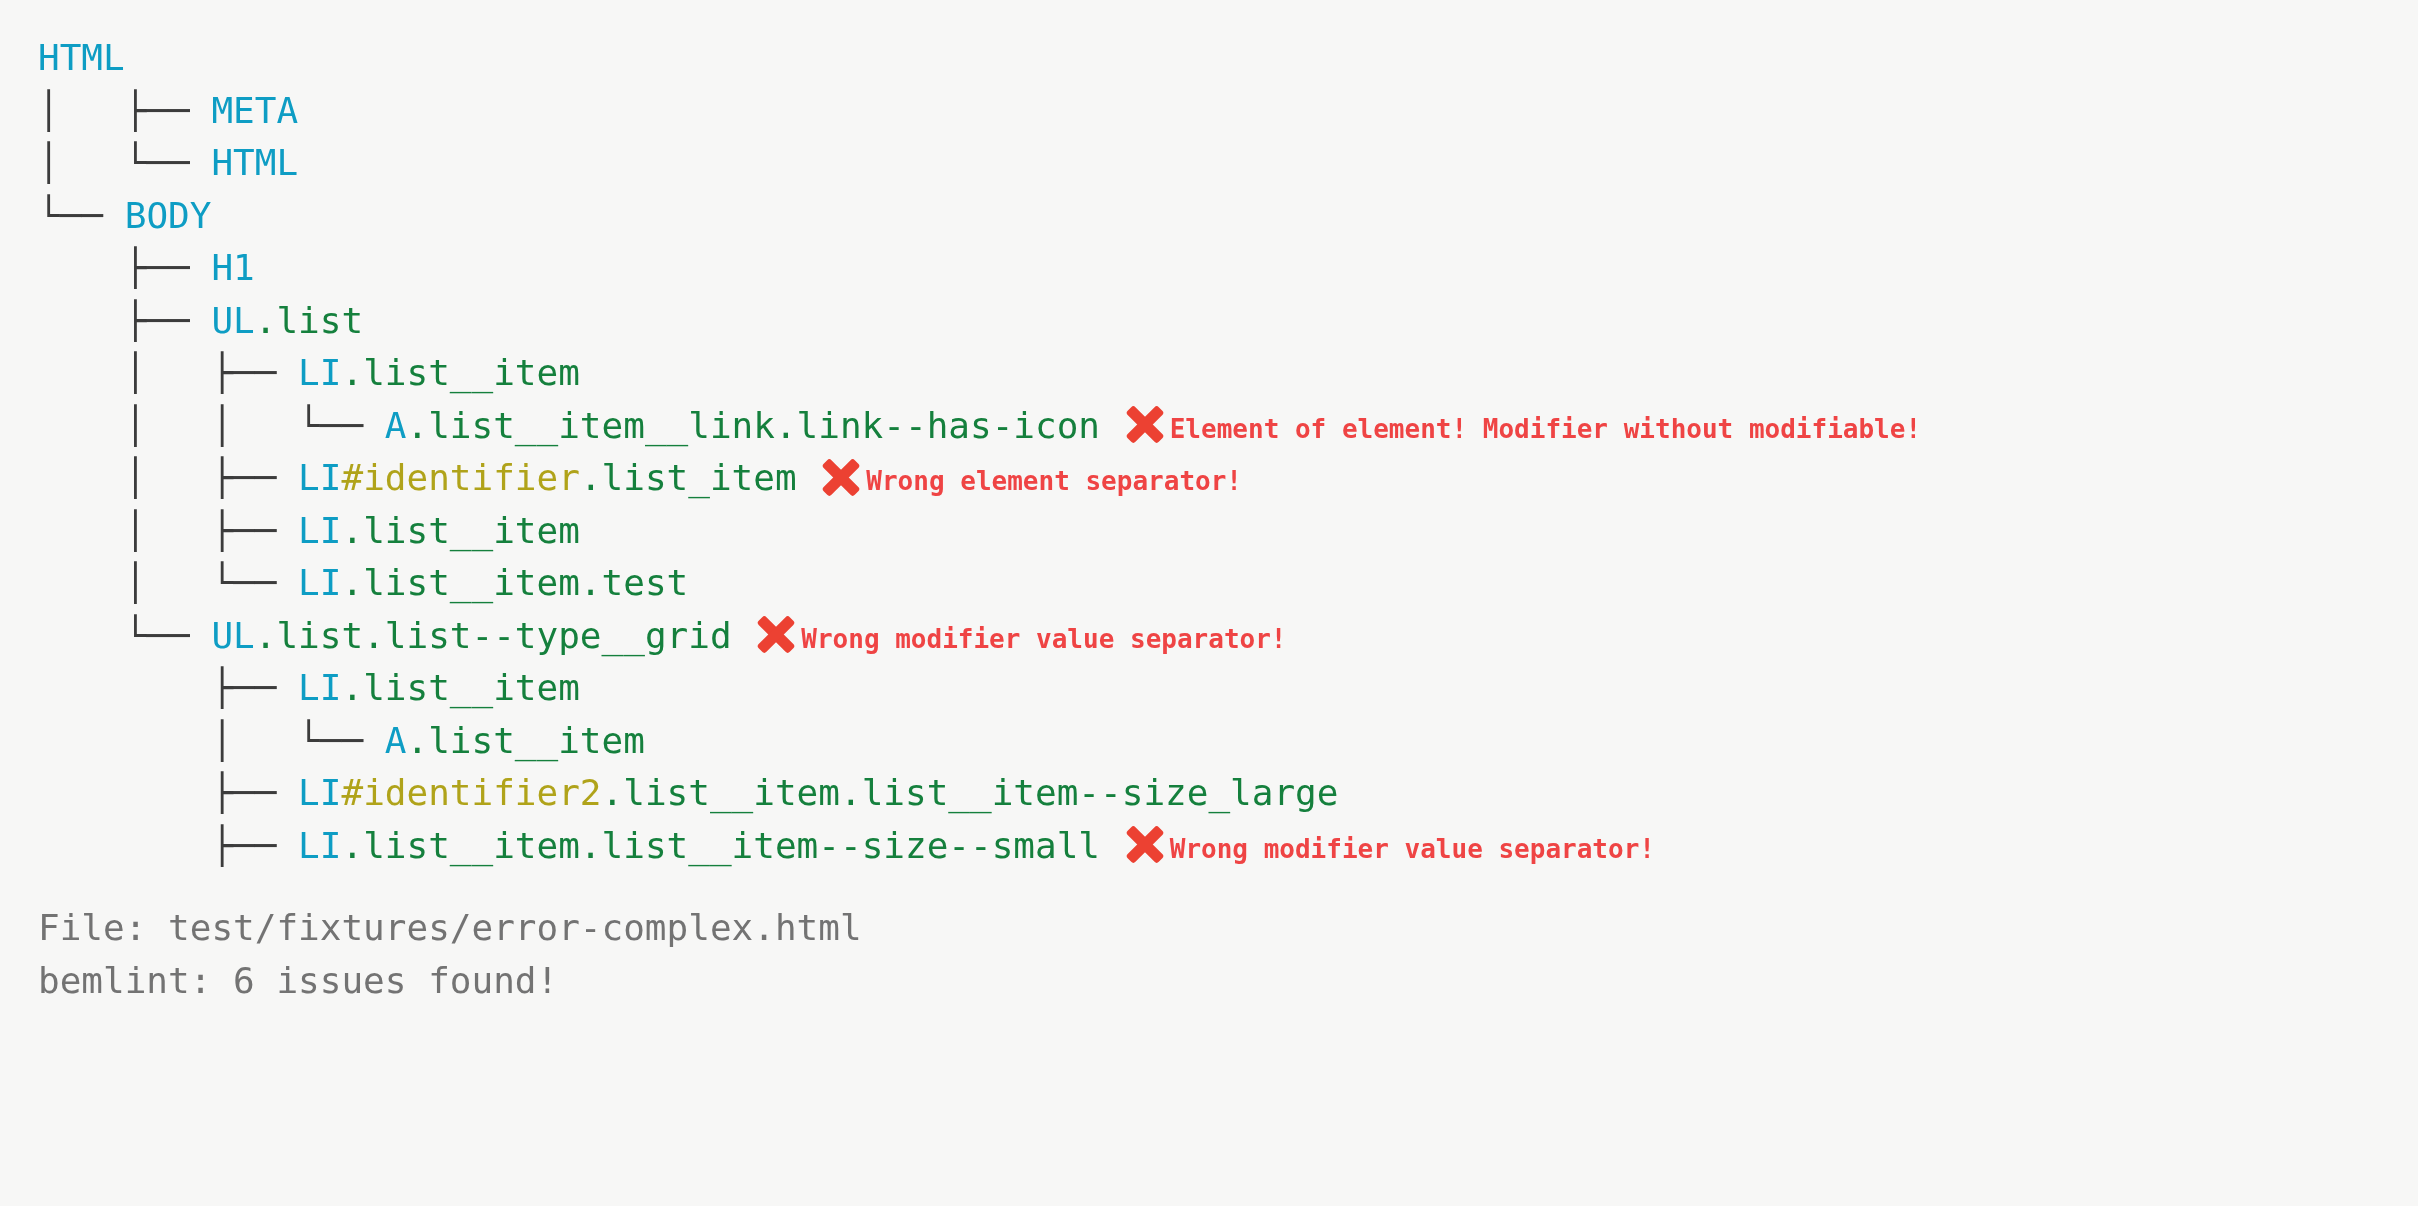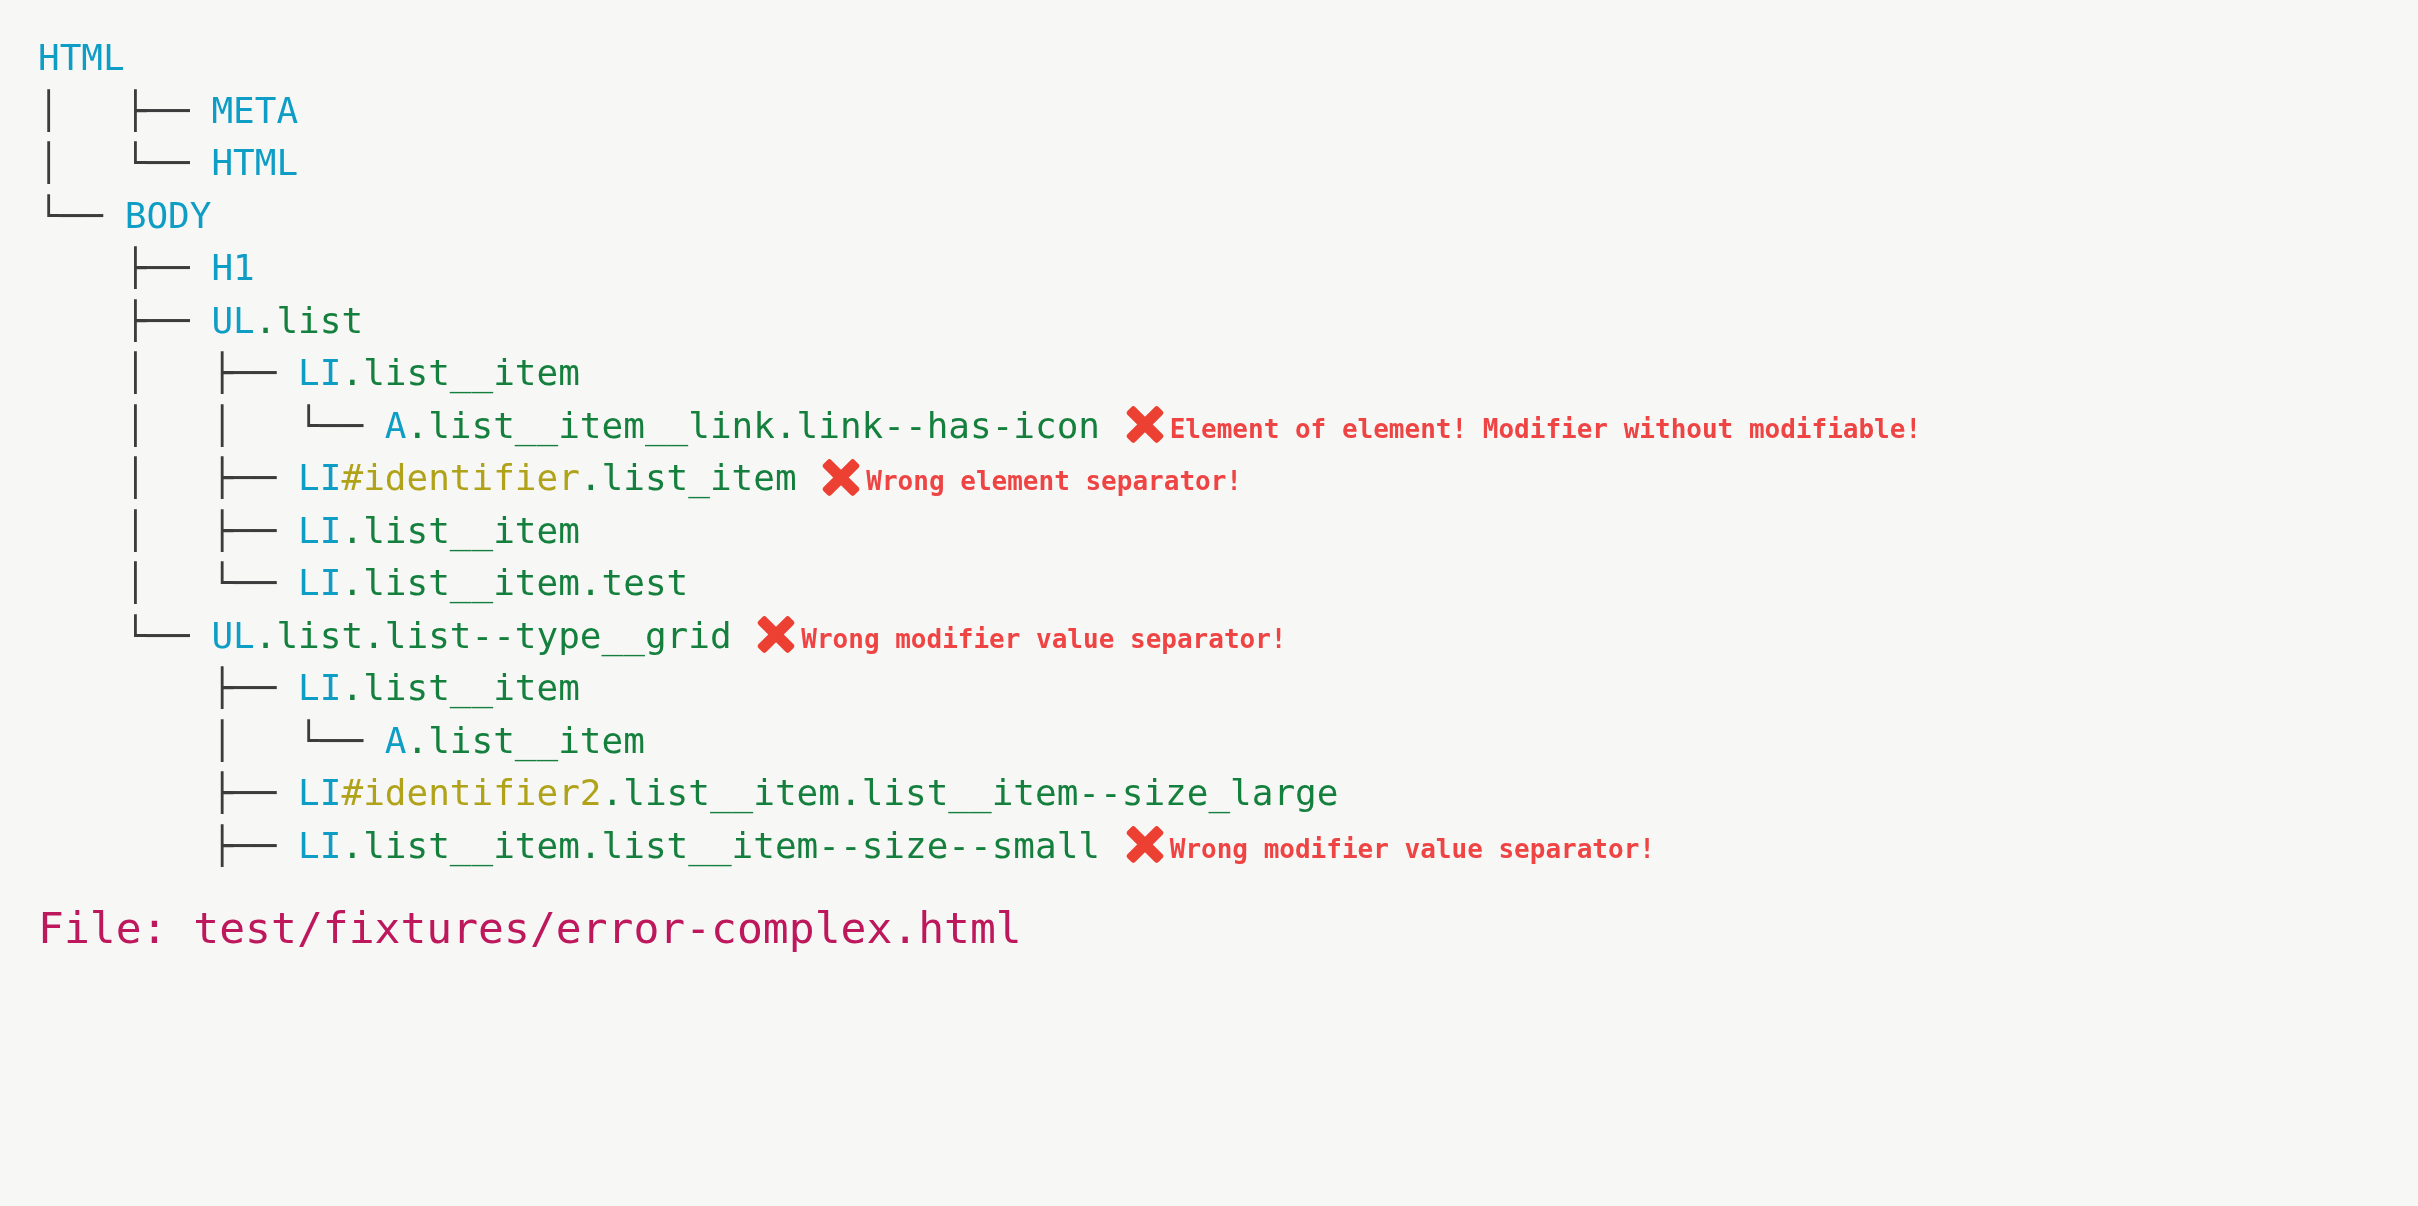--- a/index.html
+++ b/index.html
@@ -79,22 +79,22 @@
     color: #ef4444;
     font-weight: bold;
     font-size: 26px;
     font-family: "DejaVu Sans Mono", "Liberation Mono", monospace;
   }
 
   .footer {
     margin-top: 30px;
   }
   .footer .line {
-    color: #be185d;
-    font-size: 43px;
+    color: #737373;
+    font-size: 36px;
     line-height: 52.5px;
   }
 </style>
 </head>
 <body>
 
 <div id="terminal">
   <div id="tree-block">
       <div class="line"><span class="tree"></span><span class="tag">HTML</span></div>
       <div class="line"><span class="tree">│   ├── </span><span class="tag">META</span></div>
@@ -108,14 +108,15 @@
       <div class="line"><span class="tree">    │   ├── </span><span class="tag">LI</span><span class="cls">.list__item</span></div>
       <div class="line"><span class="tree">    │   └── </span><span class="tag">LI</span><span class="cls">.list__item.test</span></div>
       <div class="line"><span class="tree">    └── </span><span class="tag">UL</span><span class="cls">.list.list--type__grid</span><span class="tree"> </span><span class="xmark"></span><span class="err">Wrong modifier value separator!</span></div>
       <div class="line"><span class="tree">        ├── </span><span class="tag">LI</span><span class="cls">.list__item</span></div>
       <div class="line"><span class="tree">        │   └── </span><span class="tag">A</span><span class="cls">.list__item</span></div>
       <div class="line"><span class="tree">        ├── </span><span class="tag">LI</span><span class="id">#identifier2</span><span class="cls">.list__item.list__item--size_large</span></div>
       <div class="line"><span class="tree">        ├── </span><span class="tag">LI</span><span class="cls">.list__item.list__item--size--small</span><span class="tree"> </span><span class="xmark"></span><span class="err">Wrong modifier value separator!</span></div>
     </div>
   <div class="footer">
     <div class="line">File: test/fixtures/error-complex.html</div>
+    <div class="line">bemlint: 6 issues found!</div>
   </div>
 </div>
 
 </body></html>

